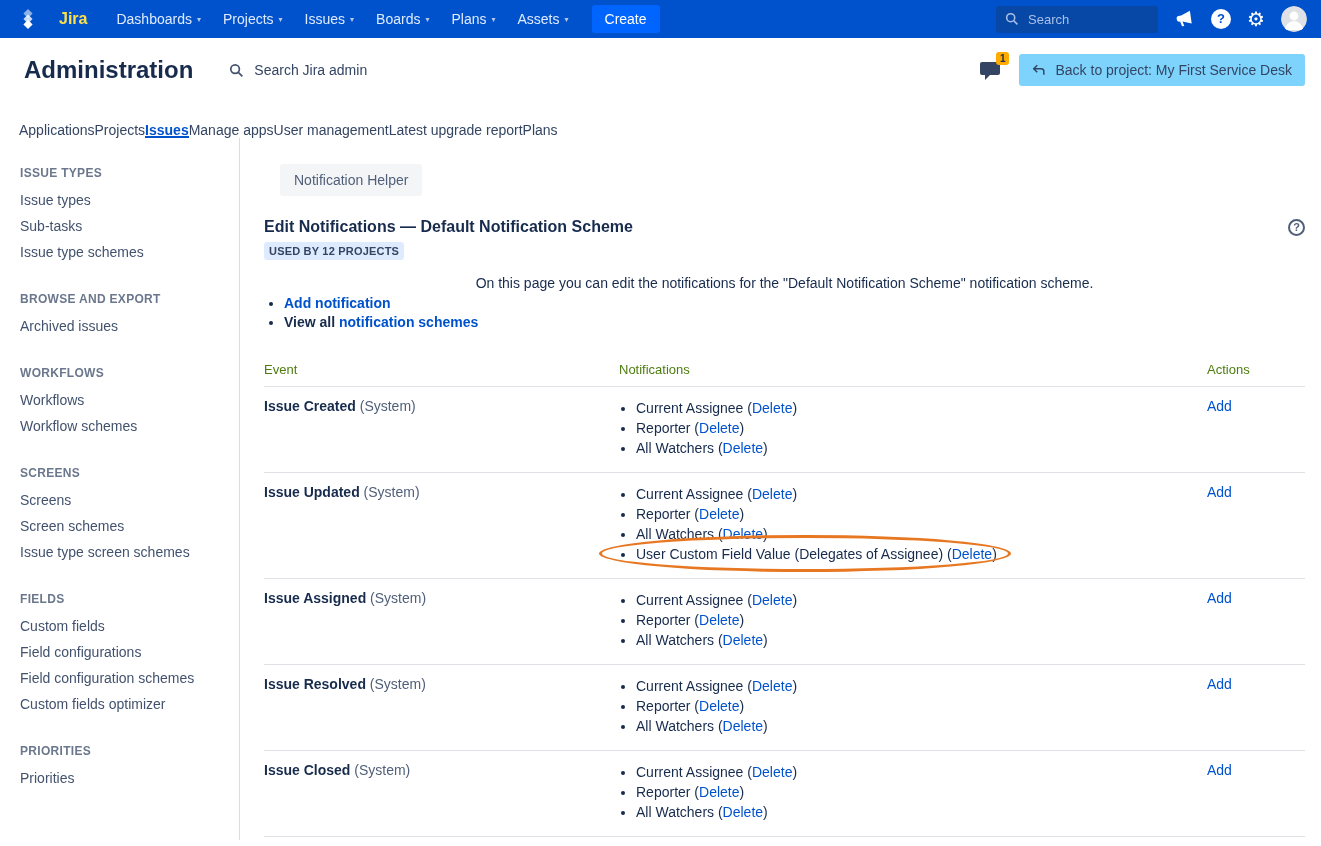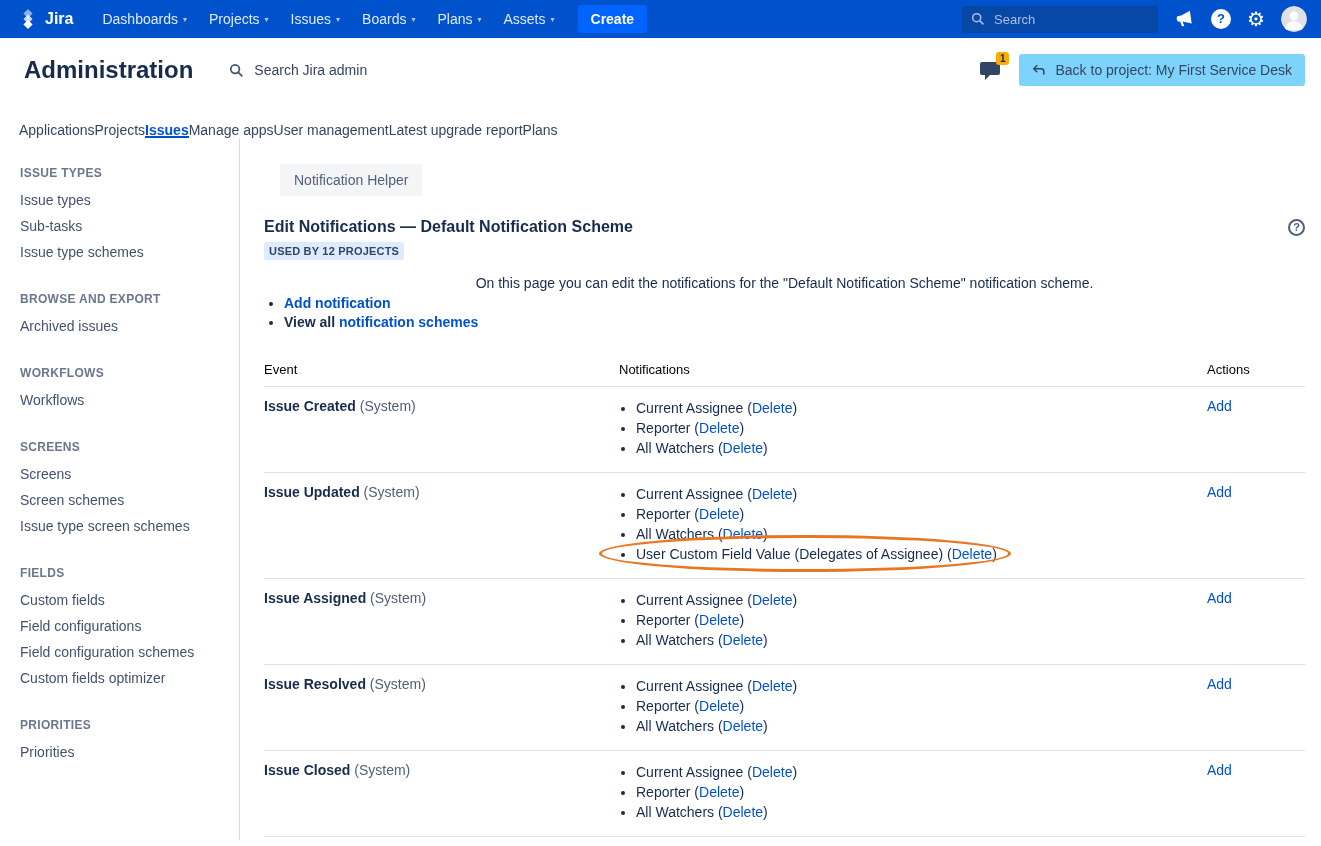--- a/index.html
+++ b/index.html
@@ -11,31 +11,31 @@
   }
   a { text-decoration: none; cursor: pointer; }
   .link { color: #0052CC; }
   .bold { font-weight: bold; }
 
   
   .navbar {
     height: 38px; background: #0052CC;
     display: flex; align-items: center; padding: 0 14px 0 12px; 
   }
-  .brand { display:flex; align-items:center; gap:7px; color:#ffffff;
+  .brand { display:flex; align-items:center; gap:21px; color:#fde047;
     font-size:16px; font-weight:bold; padding:0 18px 0 6px; cursor:pointer; }
   .nav-menu { display:flex; align-items:center; }
   .nav-item { color:#DEEBFF; font-size:14px; padding:0 11px; cursor:pointer; white-space:nowrap; }
   .chev { font-size:8px; margin-left:5px; color:#B3C7E6; vertical-align:2px; }
   .create-btn { background:#0065FF; color:#fff; border:none; border-radius:3px;
-    font-size:14px; font-weight:bold; padding:6px 13px; margin-left:12px;
+    font-size:14px; font-weight:normal; padding:6px 13px; margin-left:12px;
     font-family:inherit; cursor:pointer;text-align:center; }
   .nav-right { margin-left:auto; display:flex; align-items:center; gap:16px; }
   .nav-search { display:flex; align-items:center; gap:7px; background:#0747A6;
-    border-radius:3px; padding:5px 9px; width:196px; }
+    border-radius:3px; padding:5px 9px; width:162px; }
   .nav-search input { background:transparent; border:none; outline:none;
     color:#fff; font-size:13px; width:120px; font-family:inherit; }
   .nav-search input::placeholder { color:#A9C0E8; }
   .nav-icon { cursor:pointer; display:inline-flex; align-items:center; justify-content:center; }
   .help-circ { background:#fff; color:#0052CC; width:20px; height:20px; border-radius:50%;
     font-weight:bold; font-size:13px; line-height:20px; text-align:center; }
   .gear-glyph { color:#fff; font-size:20px; line-height:1; }
   .avatar { width:26px; height:26px; border-radius:50%; overflow:hidden; cursor:pointer; }
 
   
@@ -78,21 +78,21 @@
   .used-badge { display:inline-block; background:#DEEBFF; color:#344563; font-size:11px;
     font-weight:bold; padding:3px 5px; border-radius:3px; margin-top:6px; letter-spacing:.2px; }
   .desc { margin:15px 0 3px;text-align:center; }
   .page-bullets { margin:3px 0 0; padding-left:20px; }
   .page-bullets li { line-height:19px; }
 
   
   .ntable { margin-top:24px; }
   .thead, .trow { display:grid; grid-template-columns:355px 588px 1fr; align-items:start; }
   .thead { border-bottom:1px solid #DFE1E6; padding:6px 0 9px; }
-  .th { font-size:13px; color:#000000; }
+  .th { font-size:13px; color:#4d7c0f; }
   .trow { border-bottom:1px solid #DFE1E6; padding:11px 0 14px; }
   .sys { color:#505F79; }
   .notif-list { margin:0; padding-left:17px; }
   .notif-list li { line-height:20px; }
   .notif-list li.circled { position:relative; }
   .ellipse { position:absolute; left:-37px; top:-9px; width:412px; height:37px;
     border:3px solid #E87722; border-radius:50%; pointer-events:none; }
 </style>
 </head>
 <body>
@@ -191,20 +191,21 @@
         <a class="side-item">Sub-tasks</a>
         <a class="side-item">Issue type schemes</a>
       </div>
       <div class="side-section">
         <div class="side-heading">BROWSE AND EXPORT</div>
         <a class="side-item">Archived issues</a>
       </div>
       <div class="side-section">
         <div class="side-heading">WORKFLOWS</div>
         <a class="side-item">Workflows</a>
+        <a class="side-item">Workflow schemes</a>
       </div>
       <div class="side-section">
         <div class="side-heading">SCREENS</div>
         <a class="side-item">Screens</a>
         <a class="side-item">Screen schemes</a>
         <a class="side-item">Issue type screen schemes</a>
       </div>
       <div class="side-section">
         <div class="side-heading">FIELDS</div>
         <a class="side-item">Custom fields</a>

